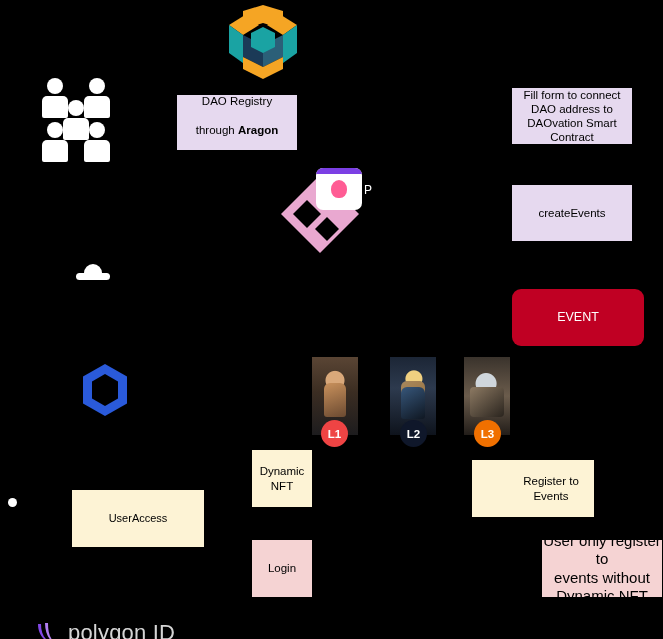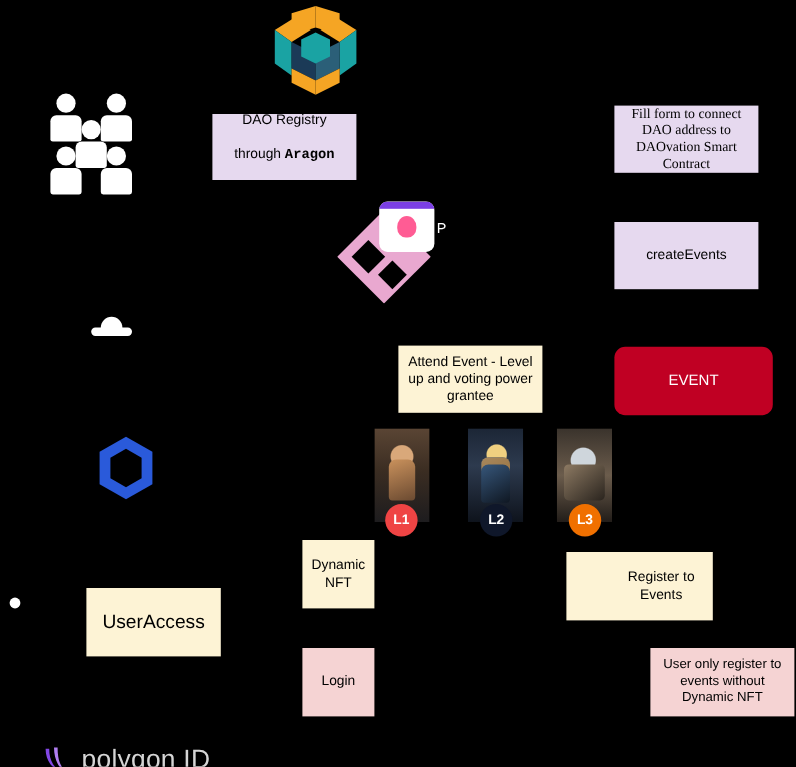--- a/index.html
+++ b/index.html
@@ -31,27 +31,26 @@
     line-height: 1.22;
     white-space: pre-line;
   }
 
   
   #dao-registry-box {
     left: 177px; top: 95px; width: 120px; height: 55px;
     background: #e6d9ef;
     font-size: 11.5px;
   }
-  #dao-registry-box b { font-weight: bold; font-family: Liberation Mono, monospace; }
+  #dao-registry-box b { font-weight: bold; }
 
   #fill-form-box {
     left: 512px; top: 88px; width: 120px; height: 56px;
     background: #e6d9ef;
     font-size: 11.5px;
-    font-family: Liberation Serif, serif;
   }
 
   #create-events-box {
     left: 512px; top: 185px; width: 120px; height: 56px;
     background: #e6d9ef;
     font-size: 11.5px;
   }
 
   #attend-event-box {
     left: 332px; top: 288px; width: 120px; height: 56px;
@@ -74,35 +73,35 @@
   }
 
   #register-events-box {
     left: 472px; top: 460px; width: 122px; height: 57px;
     background: #fdf3d5;
     font-size: 11.5px;
     padding-left: 36px;
   }
 
   #user-access-box {
-    left: 72px; top: 490px; width: 112px; height: 57px;
+    left: 72px; top: 490px; width: 132px; height: 57px;
     background: #fdf3d5;
-    font-size: 16px;
+    font-size: 11px;
   }
 
   #login-box {
     left: 252px; top: 540px; width: 60px; height: 57px;
     background: #f5d3d3;
     font-size: 11.5px;
   }
 
   #user-only-box {
     left: 542px; top: 540px; width: 120px; height: 57px;
     background: #f5d3d3;
-    font-size: 11px;
+    font-size: 15px;
   }
 
   
   #cube-logo {
     position: absolute;
     left: 221px; top: 3px;
     width: 84px; height: 78px;
   }
 
   
@@ -347,23 +346,20 @@
     <div class="bar"></div>
     <div class="flower"></div>
   </div>
   <div id="lens-label">P</div>
 
   <div id="cloud-icon">
     <div class="c2"></div>
     <div class="c1"></div>
   </div>
 
-  <div class="box" id="attend-event-box">Attend Event - Level
-up and voting power
-grantee</div>
 
   <div class="box" id="event-box">EVENT</div>
 
   <div id="chainlink-icon">
     <svg width="48" height="54" viewBox="0 0 48 54" xmlns="http://www.w3.org/2000/svg">
       <polygon points="24,1 46,13.5 46,40.5 24,53 2,40.5 2,13.5" fill="#2a5ada"></polygon>
       <polygon points="24,11 37,18.5 37,35.5 24,43 11,35.5 11,18.5" fill="#000000"></polygon>
     </svg>
   </div>
 

